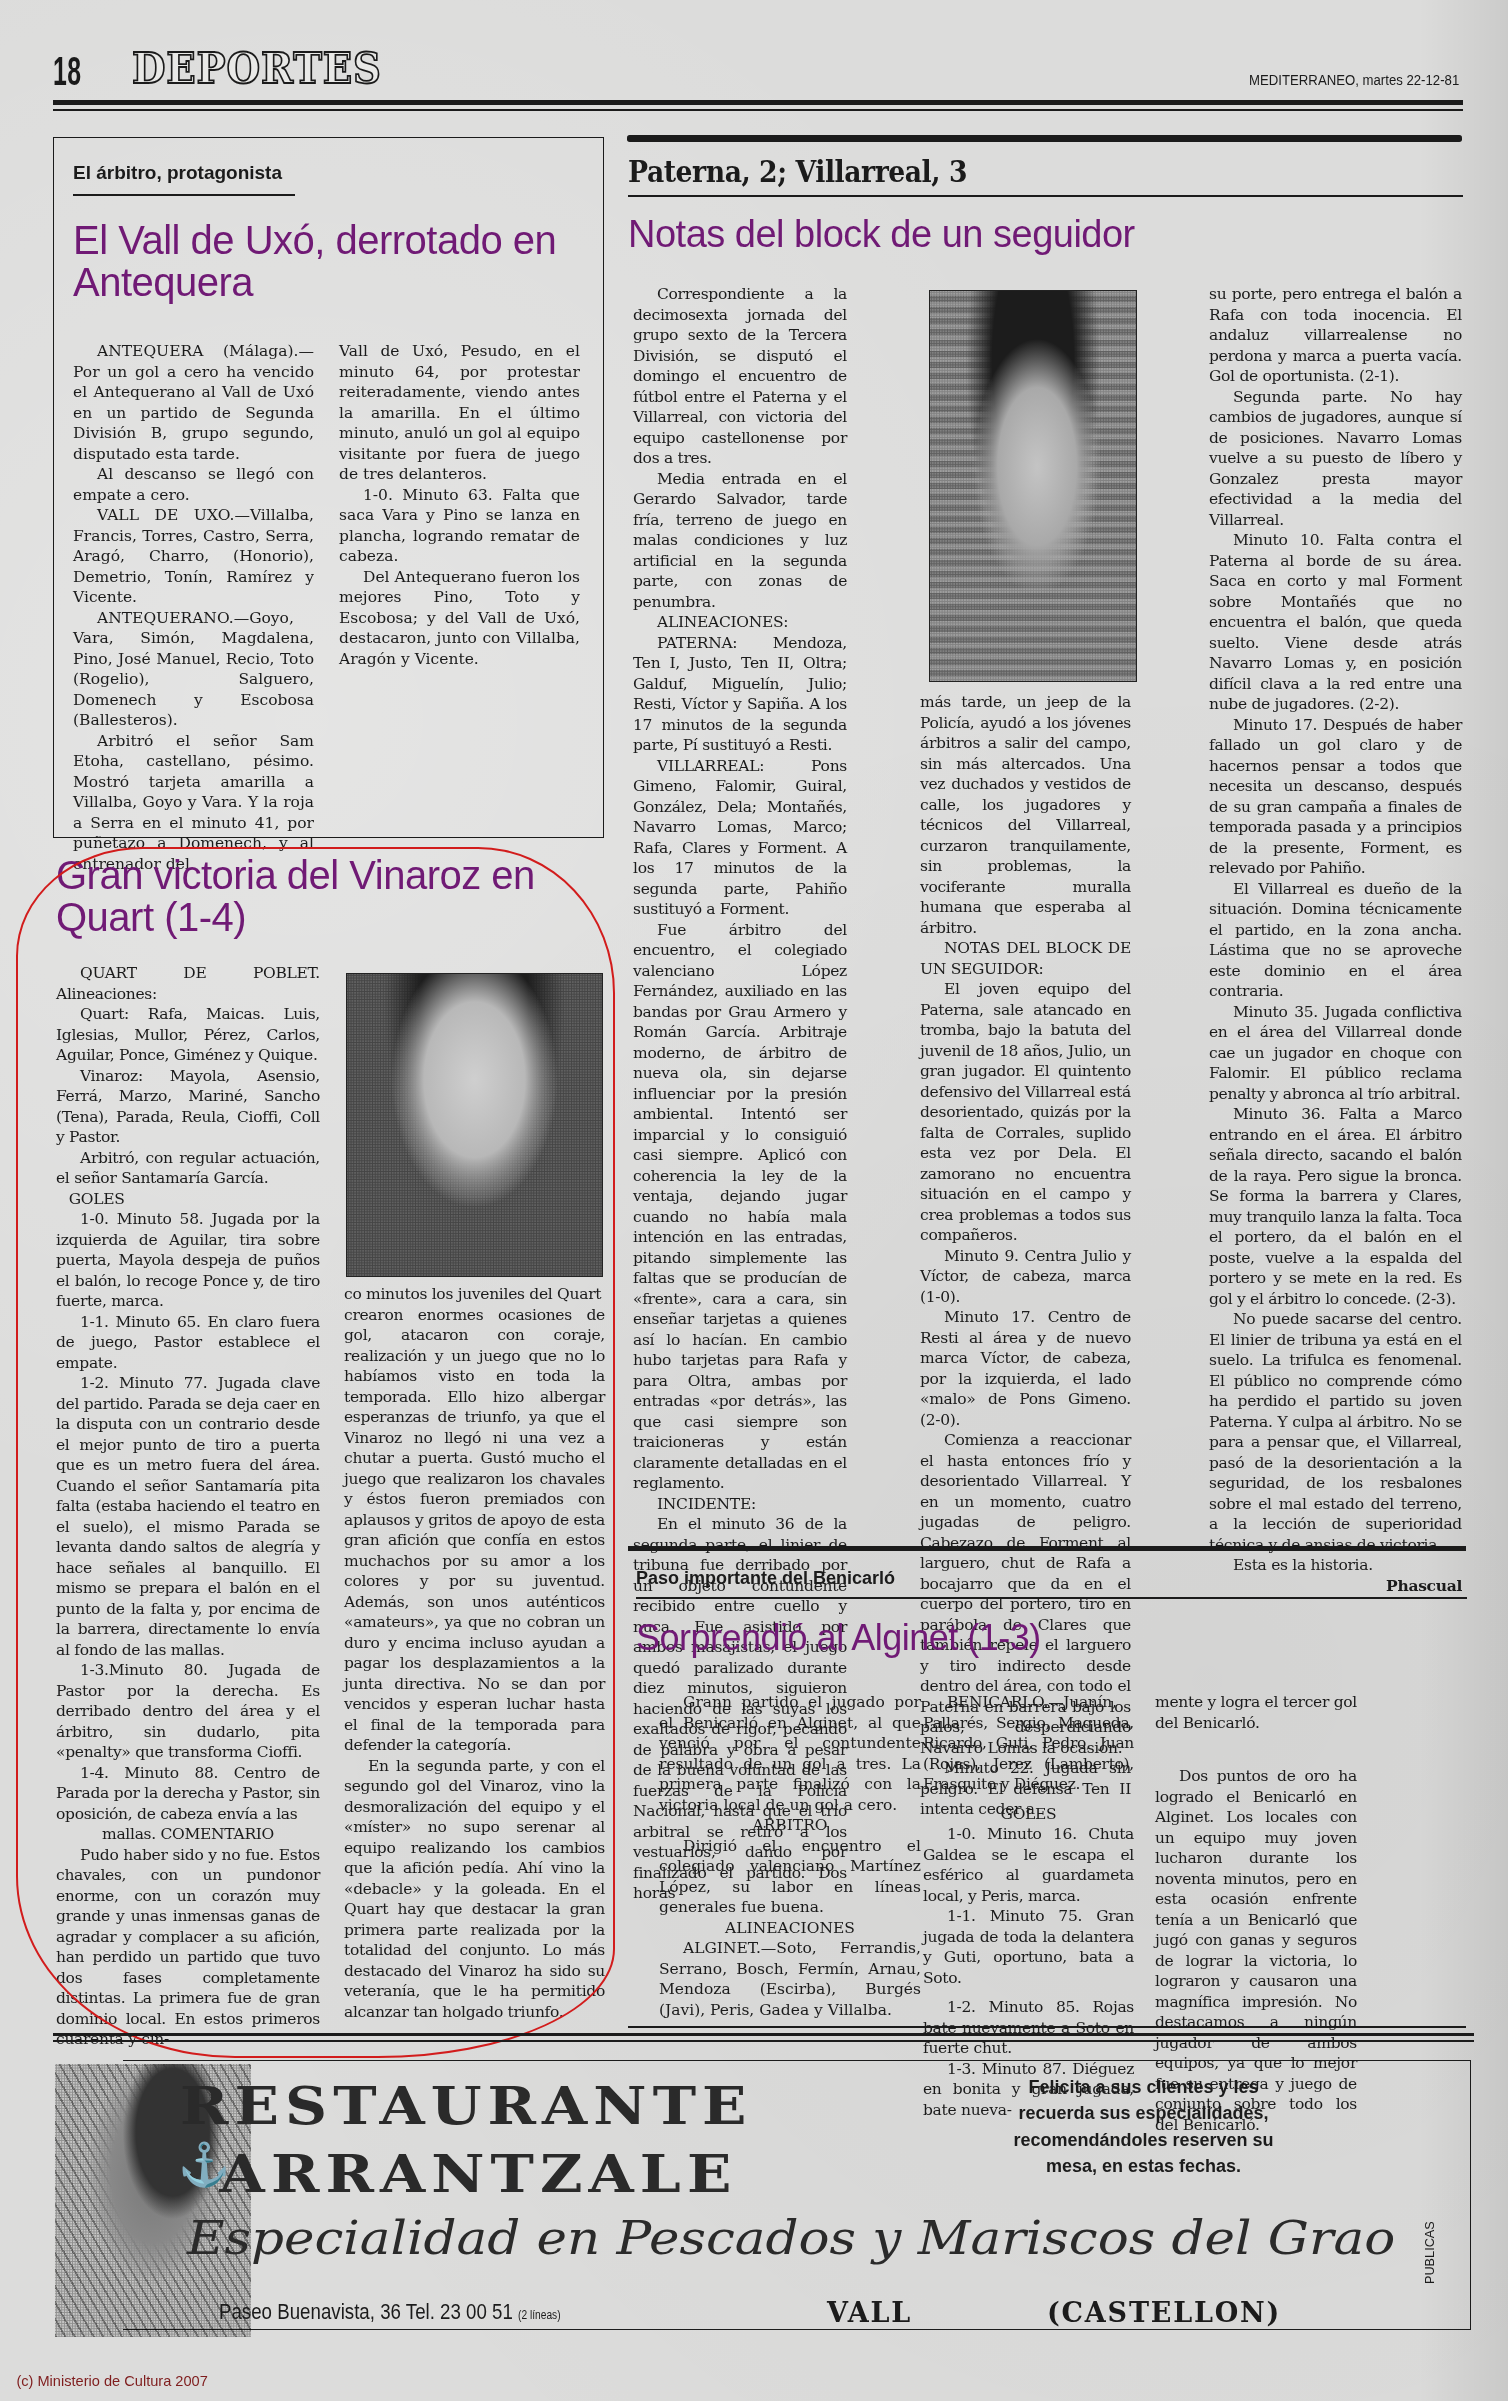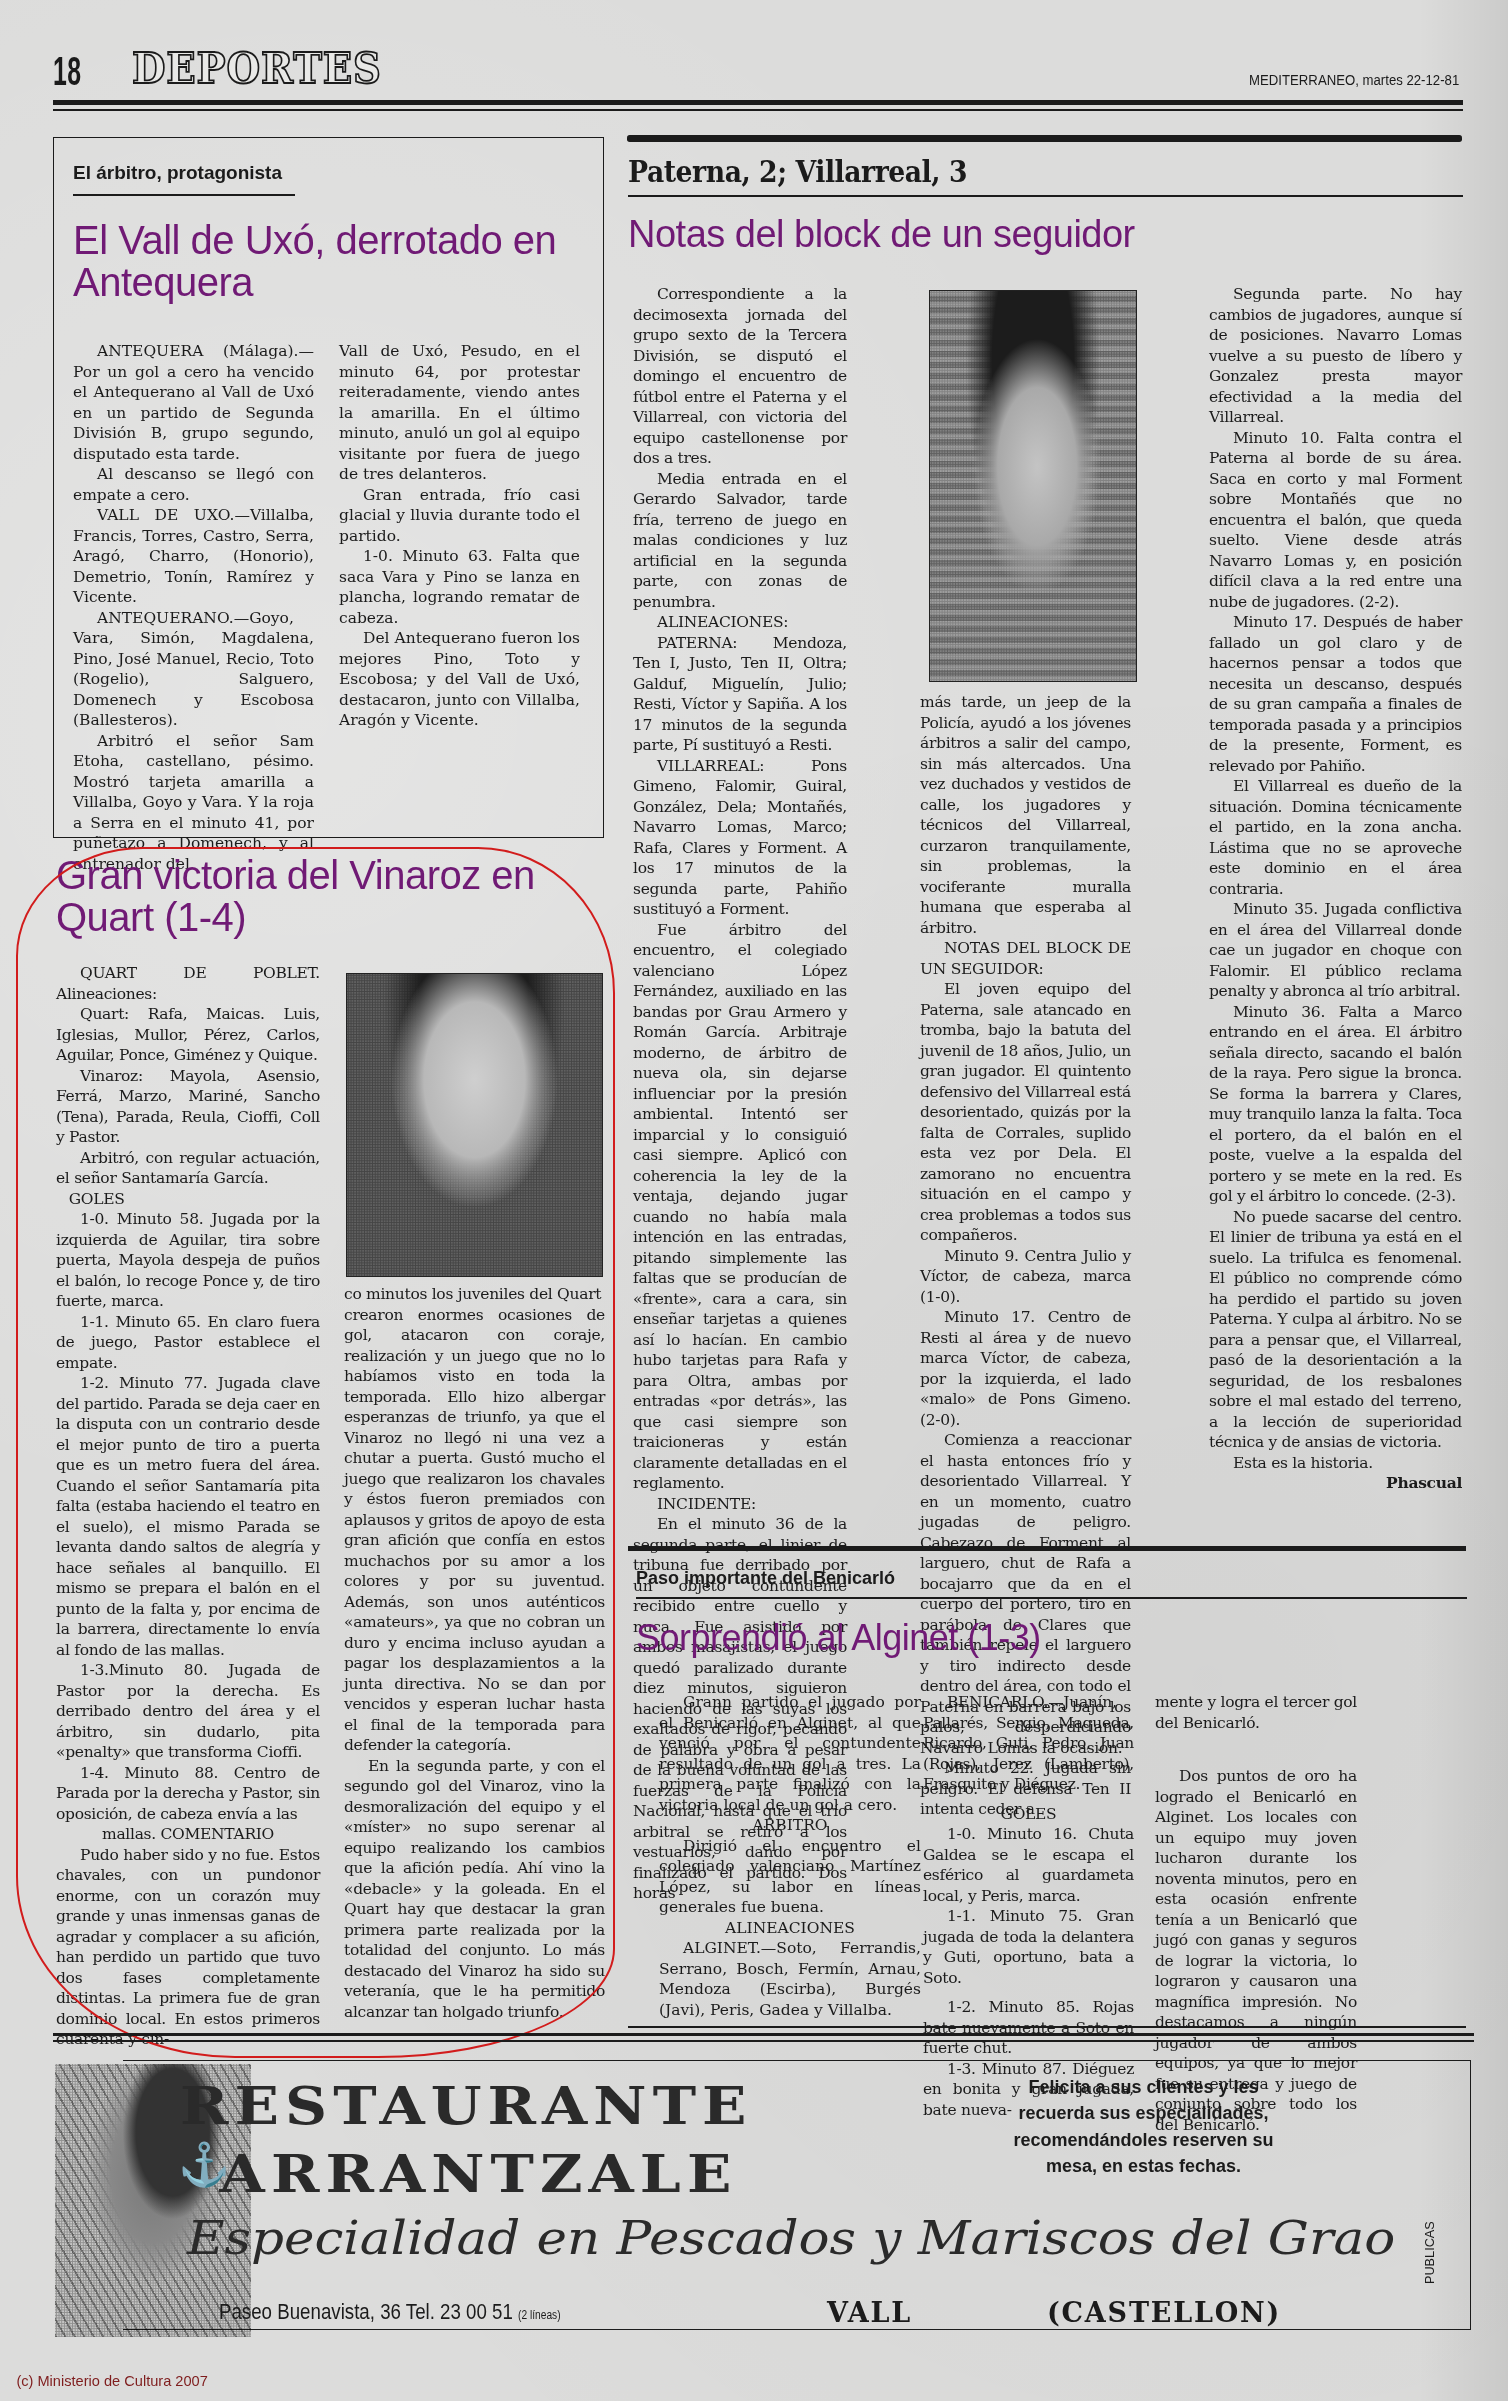--- a/index.html
+++ b/index.html
@@ -129,21 +129,20 @@
 <h1 class="abs headline" id="arbitro-headline">El Vall de Uxó, derrotado en Antequera</h1>
 <div class="abs body-text" id="arbitro-col1">
   <p>ANTEQUERA (Málaga).—Por un gol a cero ha vencido el Antequerano al Vall de Uxó en un partido de Segunda División B, grupo segundo, disputado esta tarde.</p>
   <p>Al descanso se llegó con empate a cero.</p>
   <p>VALL DE UXO.—Villalba, Francis, Torres, Castro, Serra, Aragó, Charro, (Honorio), Demetrio, Tonín, Ramírez y Vicente.</p>
   <p>ANTEQUERANO.—Goyo, Vara, Simón, Magdalena, Pino, José Manuel, Recio, Toto (Rogelio), Salguero, Domenech y Escobosa (Ballesteros).</p>
   <p>Arbitró el señor Sam Etoha, castellano, pésimo. Mostró tarjeta amarilla a Villalba, Goyo y Vara. Y la roja a Serra en el minuto 41, por puñetazo a Domenech, y al entrenador del</p>
 </div>
 <div class="abs body-text" id="arbitro-col2">
   <p class="noindent">Vall de Uxó, Pesudo, en el minuto 64, por protestar reiteradamente, viendo antes la amarilla. En el último minuto, anuló un gol al equipo visitante por fuera de juego de tres delanteros.</p>
-  <p>Gran entrada, frío casi glacial y lluvia durante todo el partido.</p>
   <p>1-0. Minuto 63. Falta que saca Vara y Pino se lanza en plancha, logrando rematar de cabeza.</p>
   <p>Del Antequerano fueron los mejores Pino, Toto y Escobosa; y del Vall de Uxó, destacaron, junto con Villalba, Aragón y Vicente.</p>
 </div>
 
 <h1 class="abs headline" id="vinaroz-headline">Gran victoria del Vinaroz en Quart (1-4)</h1>
 <div class="abs body-text narrow" id="vinaroz-col1">
   <p>QUART DE POBLET. Alineaciones:</p>
   <p>Quart: Rafa, Maicas. Luis, Iglesias, Mullor, Pérez, Carlos, Aguilar, Ponce, Giménez y Quique.</p>
   <p>Vinaroz: Mayola, Asensio, Ferrá, Marzo, Mariné, Sancho (Tena), Parada, Reula, Cioffi, Coll y Pastor.</p>
   <p>Arbitró, con regular actuación, el señor Santamaría García.</p>
@@ -182,20 +181,21 @@
 <div class="abs body-text narrow" id="paterna-col2">
   <p class="noindent">más tarde, un jeep de la Policía, ayudó a los jóvenes árbitros a salir del campo, sin más altercados. Una vez duchados y vestidos de calle, los jugadores y técnicos del Villarreal, curzaron tranquilamente, sin problemas, la vociferante muralla humana que esperaba al árbitro.</p>
   <p>NOTAS DEL BLOCK DE UN SEGUIDOR:</p>
   <p>El joven equipo del Paterna, sale atancado en tromba, bajo la batuta del juvenil de 18 años, Julio, un gran jugador. El quintento defensivo del Villarreal está desorientado, quizás por la falta de Corrales, suplido esta vez por Dela. El zamorano no encuentra situación en el campo y crea problemas a todos sus compañeros.</p>
   <p>Minuto 9. Centra Julio y Víctor, de cabeza, marca (1-0).</p>
   <p>Minuto 17. Centro de Resti al área y de nuevo marca Víctor, de cabeza, por la izquierda, el lado «malo» de Pons Gimeno. (2-0).</p>
   <p>Comienza a reaccionar el hasta entonces frío y desorientado Villarreal. Y en un momento, cuatro jugadas de peligro. Cabezazo de Forment al larguero, chut de Rafa a bocajarro que da en el cuerpo del portero, tiro en parábola de Clares que también repele el larguero y tiro indirecto desde dentro del área, con todo el Paterna en barrera bajo los palos, desperdiciando Navarro Lomas la ocasión.</p>
   <p>Minuto 22. Jugada sin peligro. El defensa Ten II intenta ceder a</p>
 </div>
 <div class="abs body-text narrow" id="paterna-col3">
+  <p class="noindent">su porte, pero entrega el balón a Rafa con toda inocencia. El andaluz villarrealense no perdona y marca a puerta vacía. Gol de oportunista. (2-1).</p>
   <p>Segunda parte. No hay cambios de jugadores, aunque sí de posiciones. Navarro Lomas vuelve a su puesto de líbero y Gonzalez presta mayor efectividad a la media del Villarreal.</p>
   <p>Minuto 10. Falta contra el Paterna al borde de su área. Saca en corto y mal Forment sobre Montañés que no encuentra el balón, que queda suelto. Viene desde atrás Navarro Lomas y, en posición difícil clava a la red entre una nube de jugadores. (2-2).</p>
   <p>Minuto 17. Después de haber fallado un gol claro y de hacernos pensar a todos que necesita un descanso, después de su gran campaña a finales de temporada pasada y a principios de la presente, Forment, es relevado por Pahiño.</p>
   <p>El Villarreal es dueño de la situación. Domina técnicamente el partido, en la zona ancha. Lástima que no se aproveche este dominio en el área contraria.</p>
   <p>Minuto 35. Jugada conflictiva en el área del Villarreal donde cae un jugador en choque con Falomir. El público reclama penalty y abronca al trío arbitral.</p>
   <p>Minuto 36. Falta a Marco entrando en el área. El árbitro señala directo, sacando el balón de la raya. Pero sigue la bronca. Se forma la barrera y Clares, muy tranquilo lanza la falta. Toca el portero, da el balón en el poste, vuelve a la espalda del portero y se mete en la red. Es gol y el árbitro lo concede. (2-3).</p>
   <p>No puede sacarse del centro. El linier de tribuna ya está en el suelo. La trifulca es fenomenal. El público no comprende cómo ha perdido el partido su joven Paterna. Y culpa al árbitro. No se para a pensar que, el Villarreal, pasó de la desorientación a la seguridad, de los resbalones sobre el mal estado del terreno, a la lección de superioridad técnica y de ansias de victoria.</p>
   <p>Esta es la historia.</p>
   <p style="text-align:right;font-weight:bold">Phascual</p>
 </div>

